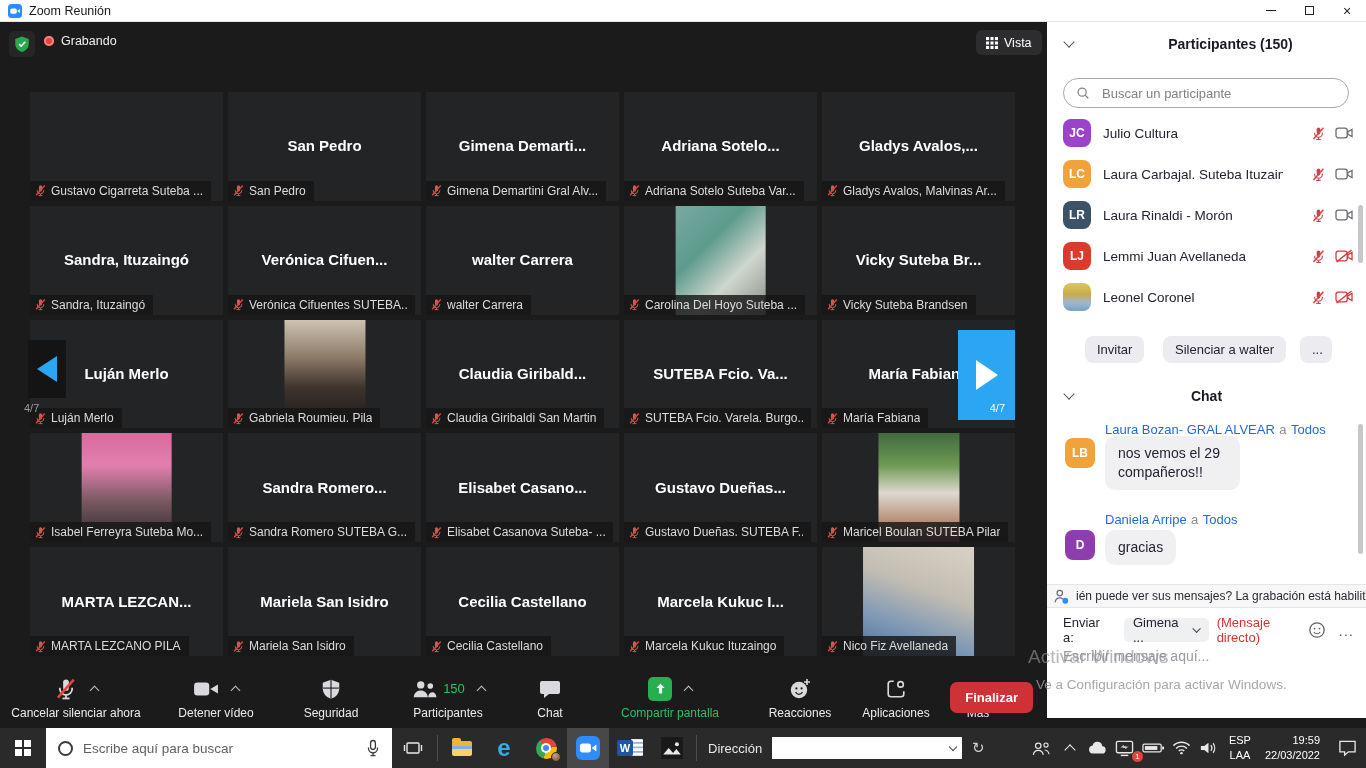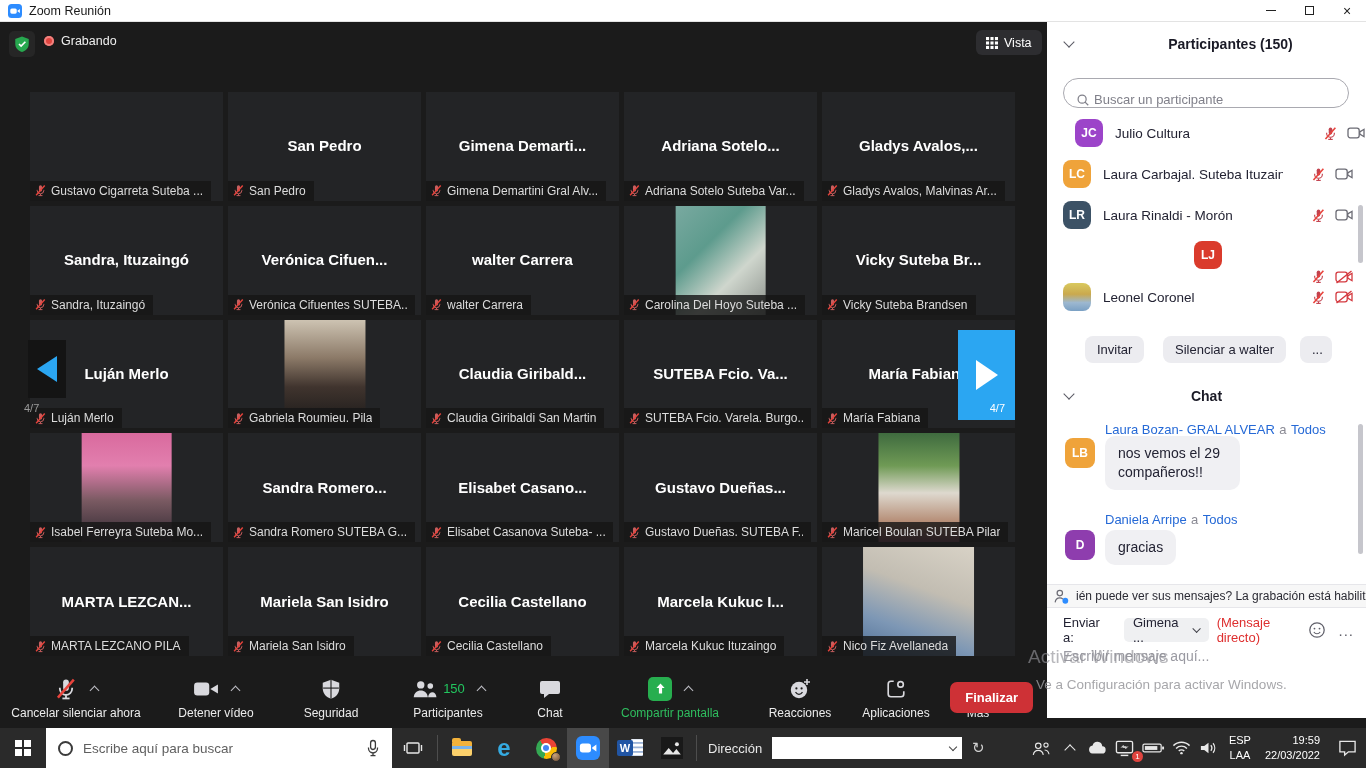--- a/index.html
+++ b/index.html
@@ -50,21 +50,21 @@
 .sharebox{width:24px;height:24px;background:#27ae4f;border-radius:5px;display:flex;align-items:center;justify-content:center;}
 .green .lbl{color:#2fbe5f;}
 .cnt{font-size:13px;color:#22c55e;margin-left:2px;}
 .dots3{display:flex;gap:4px;align-items:center;height:24px;}
 .dots3 i{width:4.5px;height:4.5px;border-radius:50%;background:#d9d9de;}
 .endbtn{position:absolute;right:14px;top:14px;background:#ce3136;color:#fff;font-weight:bold;font-size:13px;border:none;border-radius:7px;padding:8px 15px;}
 
 .sidebar{position:absolute;left:1047px;top:22px;width:319px;height:696px;background:#fff;z-index:10;}
 .chev{width:8px;height:8px;border-left:1.7px solid #5a5a64;border-top:1.7px solid #5a5a64;transform:rotate(225deg);}
 .shead{position:absolute;width:100%;text-align:center;font-weight:bold;font-size:14px;color:#1a1a26;}
-.sinput{position:absolute;left:16px;top:56px;width:286px;height:30px;border:1px solid #a9a9b0;border-radius:15px;display:flex;align-items:flex-end;gap:4px;padding:0 12px;background:#fff;}
+.sinput{position:absolute;left:16px;top:56px;width:286px;height:30px;border:1px solid #a9a9b0;border-radius:15px;display:flex;align-items:center;gap:12px;padding:0 12px;background:#fff;}
 .sinput input{border:none;outline:none;font-size:13px;color:#33333a;width:100%;background:transparent;}
 .sinput input::placeholder{color:#80808a;}
 .prow{position:absolute;left:16px;width:290px;height:30px;display:flex;align-items:center;}
 .av{width:28px;height:28px;border-radius:8px;color:#fff;font-weight:bold;font-size:12px;display:flex;align-items:center;justify-content:center;flex:0 0 auto;}
 .av-photo{background:linear-gradient(180deg,#d9c95e 0%,#caa94e 40%,#9db8d0 70%,#7aa0c4 100%);}
 .pname{font-size:13.5px;color:#232333;margin-left:12px;white-space:nowrap;overflow:hidden;max-width:180px;}
 .picons{margin-left:auto;display:flex;align-items:center;gap:9px;}
 .icon-micoff{width:15px;height:15px;color:#c2424e;}
 .icon-cam{width:18px;height:14px;color:#6b6b74;}
 .icon-camoff{width:18px;height:14px;color:#d4393f;}
@@ -622,21 +622,21 @@
   <span class="chev" style="position:absolute;left:18px;top:16px;"></span>
   <div class="shead" style="top:14px;padding-left:48px;">Participantes (150)</div>
 
   <div class="sinput">
     <svg width="14" height="14" style="color:#80808a;flex:0 0 auto;">
         <use href="#i-search"></use>
       </svg>
     <input type="text" placeholder="Buscar un participante" style="">
   </div>
 
-  <div class="prow" style="top:96px;margin-left:12px;">
+  <div class="prow" style="top:96px;">
     <span class="av" style="background: rgb(156, 68, 201);">
         <span>JC</span>
       </span>
     <span class="pname">Julio Cultura</span>
     <span class="picons">
         <svg class="icon-micoff" viewBox="0 0 16 16">
           <use href="#i-micoff"></use>
         </svg>
         <svg class="icon-cam" viewBox="0 0 18 14">
           <use href="#i-cam"></use>
@@ -664,21 +664,21 @@
     <span class="pname">Laura Rinaldi - Morón</span>
     <span class="picons">
         <svg class="icon-micoff" viewBox="0 0 16 16">
           <use href="#i-micoff"></use>
         </svg>
         <svg class="icon-cam" viewBox="0 0 18 14">
           <use href="#i-cam"></use>
         </svg>
       </span>
   </div>
-  <div class="prow" style="top:219px;flex-direction:column;">
+  <div class="prow" style="top:219px;">
     <span class="av" style="background: rgb(218, 59, 44);">
         <span>LJ</span>
       </span>
     <span class="pname">Lemmi Juan Avellaneda</span>
     <span class="picons">
         <svg class="icon-micoff" viewBox="0 0 16 16">
           <use href="#i-micoff"></use>
         </svg>
         <svg class="icon-camoff" viewBox="0 0 18 14">
           <use href="#i-camoff"></use>

